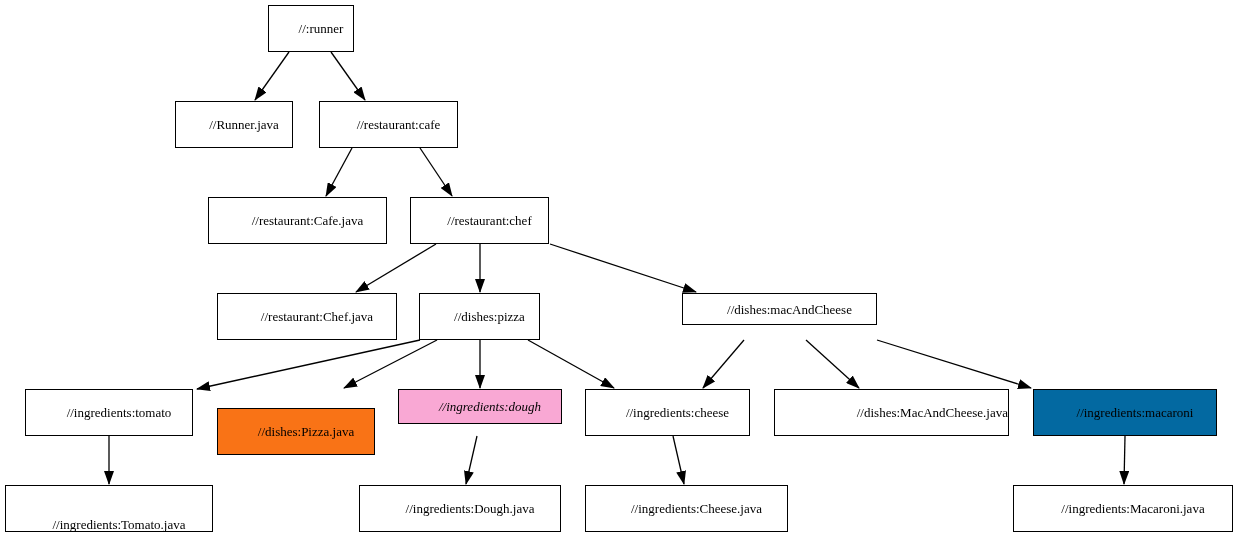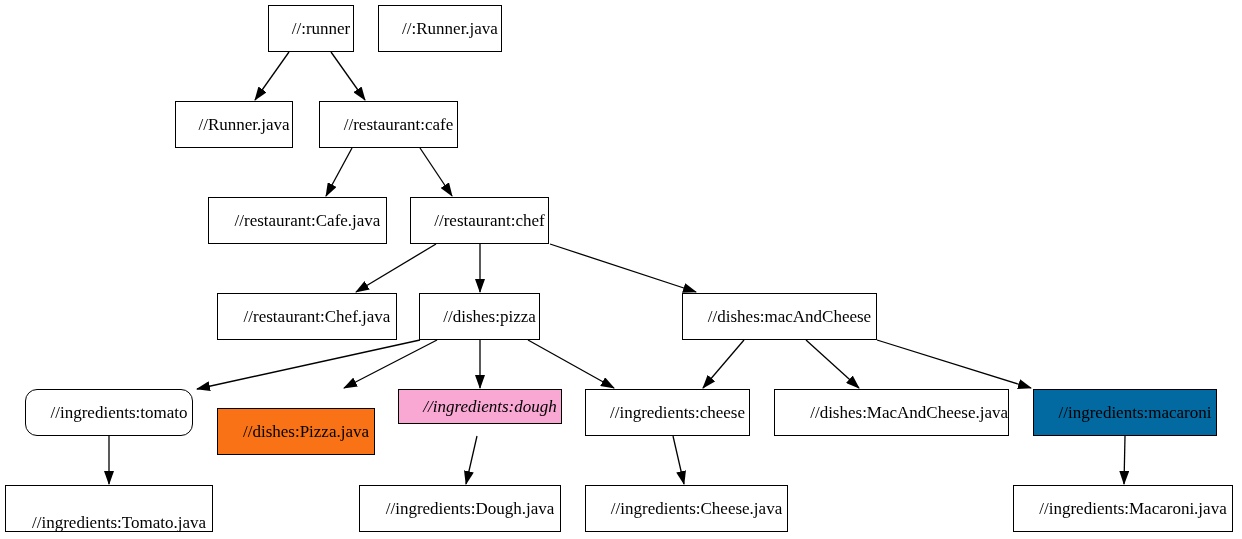--- a/index.html
+++ b/index.html
@@ -37,21 +37,21 @@
   }
   .graph-node {
     position: absolute;
     box-sizing: border-box;
     display: flex;
     align-items: center;
     justify-content: center;
     background: #ffffff;
     border: 1.4px solid #000000;
     color: #000000;
-    font-size: 17px;
+    font-size: 13px;
     white-space: nowrap;
     line-height: 1;
     padding-left: 20px;
   }
 </style>
 </head>
 <body>
 
 <div class="graph-canvas">
   <svg id="edge-layer" width="1242" height="539" viewBox="0 0 1242 539" xmlns="http://www.w3.org/2000/svg">
@@ -78,45 +78,42 @@
         <line x1="109" y1="436" x2="109" y2="484" stroke="#000000" stroke-width="1.3" marker-end="url(#arrowhead)"></line>
         <line x1="477" y1="436" x2="466" y2="484" stroke="#000000" stroke-width="1.3" marker-end="url(#arrowhead)"></line>
         <line x1="673" y1="436" x2="684" y2="484" stroke="#000000" stroke-width="1.3" marker-end="url(#arrowhead)"></line>
         <line x1="1125" y1="436" x2="1124" y2="484" stroke="#000000" stroke-width="1.3" marker-end="url(#arrowhead)"></line>
       </g>
   </svg>
   <div id="node-layer">
       <div class="graph-node" style="left: 268px; top: 5px; width: 86px; height: 47px; background: rgb(255, 255, 255); border-color: rgb(0, 0, 0); color: rgb(0, 0, 0);">
         <span>//:runner</span>
       </div>
-      <div class="graph-node" style="left: 378px; top: 5px; width: 124px; height: 47px; background: rgb(255, 255, 255); border-color: rgb(0, 0, 0); color: rgb(0, 0, 0);">
-        <span>//:Runner.java</span>
-      </div>
       <div class="graph-node" style="left: 175px; top: 101px; width: 118px; height: 47px; background: rgb(255, 255, 255); border-color: rgb(0, 0, 0); color: rgb(0, 0, 0);">
         <span>//Runner.java</span>
       </div>
       <div class="graph-node" style="left: 319px; top: 101px; width: 139px; height: 47px; background: rgb(255, 255, 255); border-color: rgb(0, 0, 0); color: rgb(0, 0, 0);">
         <span>//restaurant:cafe</span>
       </div>
       <div class="graph-node" style="left: 208px; top: 197px; width: 179px; height: 47px; background: rgb(255, 255, 255); border-color: rgb(0, 0, 0); color: rgb(0, 0, 0);">
         <span>//restaurant:Cafe.java</span>
       </div>
       <div class="graph-node" style="left: 410px; top: 197px; width: 139px; height: 47px; background: rgb(255, 255, 255); border-color: rgb(0, 0, 0); color: rgb(0, 0, 0);">
         <span>//restaurant:chef</span>
       </div>
       <div class="graph-node" style="left: 217px; top: 293px; width: 180px; height: 47px; background: rgb(255, 255, 255); border-color: rgb(0, 0, 0); color: rgb(0, 0, 0);">
         <span>//restaurant:Chef.java</span>
       </div>
       <div class="graph-node" style="left: 419px; top: 293px; width: 121px; height: 47px; background: rgb(255, 255, 255); border-color: rgb(0, 0, 0); color: rgb(0, 0, 0);">
         <span>//dishes:pizza</span>
       </div>
-      <div class="graph-node" style="left: 682px; top: 293px; width: 195px; height: 47px; background: rgb(255, 255, 255); border-color: rgb(0, 0, 0); color: rgb(0, 0, 0);">
+      <div class="graph-node" style="left: 682px; top: 293px; width: 195px; height: 32px; background: rgb(255, 255, 255); border-color: rgb(0, 0, 0); color: rgb(0, 0, 0);">
         <span>//dishes:macAndCheese</span>
       </div>
-      <div class="graph-node" style="left: 25px; top: 389px; width: 168px; height: 47px; background: rgb(255, 255, 255); border-color: rgb(0, 0, 0); color: rgb(0, 0, 0); border-radius: 12px;">
+      <div class="graph-node" style="left: 25px; top: 389px; width: 168px; height: 47px; background: rgb(255, 255, 255); border-color: rgb(0, 0, 0); color: rgb(0, 0, 0);">
         <span>//ingredients:tomato</span>
       </div>
       <div class="graph-node" style="left: 217px; top: 389px; width: 158px; height: 47px; background: #f97316; border-color: rgb(0, 0, 0); color: rgb(0, 0, 0); margin-top: 19px;">
         <span>//dishes:Pizza.java</span>
       </div>
       <div class="graph-node" style="left: 398px; top: 389px; width: 164px; height: 35px; background: #f9a8d4; border-color: rgb(0, 0, 0); color: rgb(0, 0, 0); font-style: italic;">
         <span>//ingredients:dough</span>
       </div>
       <div class="graph-node" style="left: 585px; top: 389px; width: 165px; height: 47px; background: rgb(255, 255, 255); border-color: rgb(0, 0, 0); color: rgb(0, 0, 0);">
         <span>//ingredients:cheese</span>

